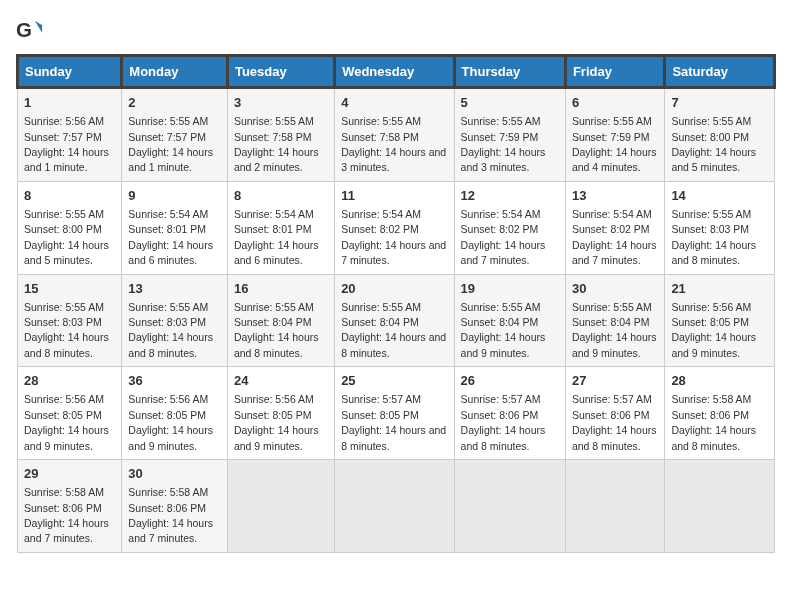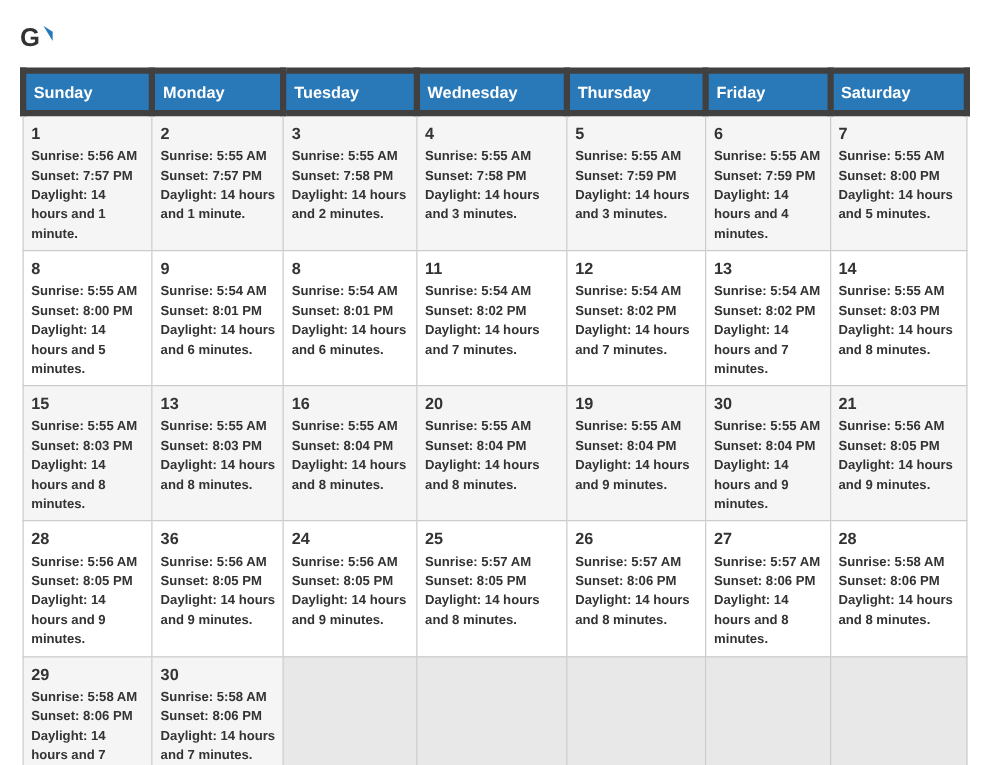--- a/index.html
+++ b/index.html
@@ -51,21 +51,21 @@
       border-collapse: collapse;
       font-size: 11px;
     }
     thead tr th {
       background-color: #2979b8;
       color: #fff;
       text-align: left;
       padding: 7px 6px;
       font-size: 13px;
       font-weight: bold;
-      border: 5px solid #404040;
+      border: 3px solid #404040;
       margin-left: 25px;
     }
     tbody tr td {
       border: 1px solid #ccc;
       vertical-align: top;
       padding: 5px 6px;
       color: #333;
       line-height: 1.4;
       height: 80px;
     }
@@ -77,21 +77,20 @@
     }
     .day-num {
       font-weight: bold;
       font-size: 13px;
       display: block;
       margin-bottom: 2px;
     }
     .day-info {
       font-size: 10.5px;
       color: #333;
-      font-weight: bold;
     }
     td.empty {
       background-color: #e8e8e8 !important;
     }
   </style>
 </head>
 <body>
 
 <div class="header">
   <div class="logo">

